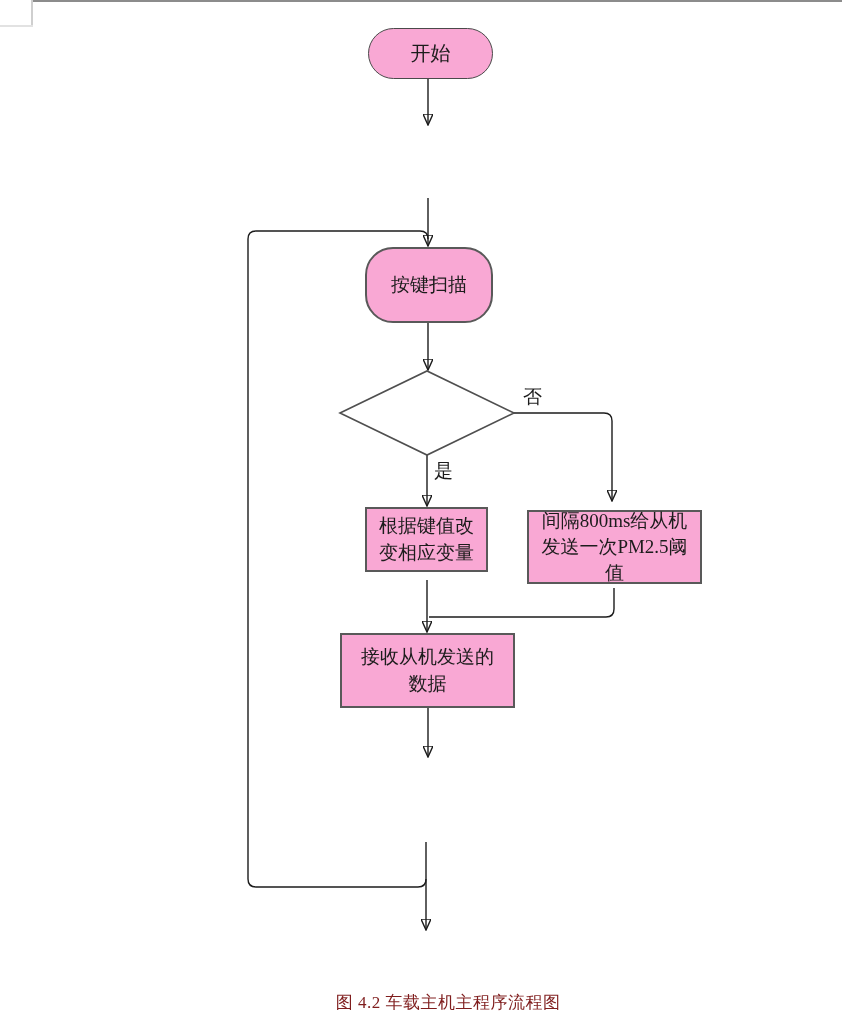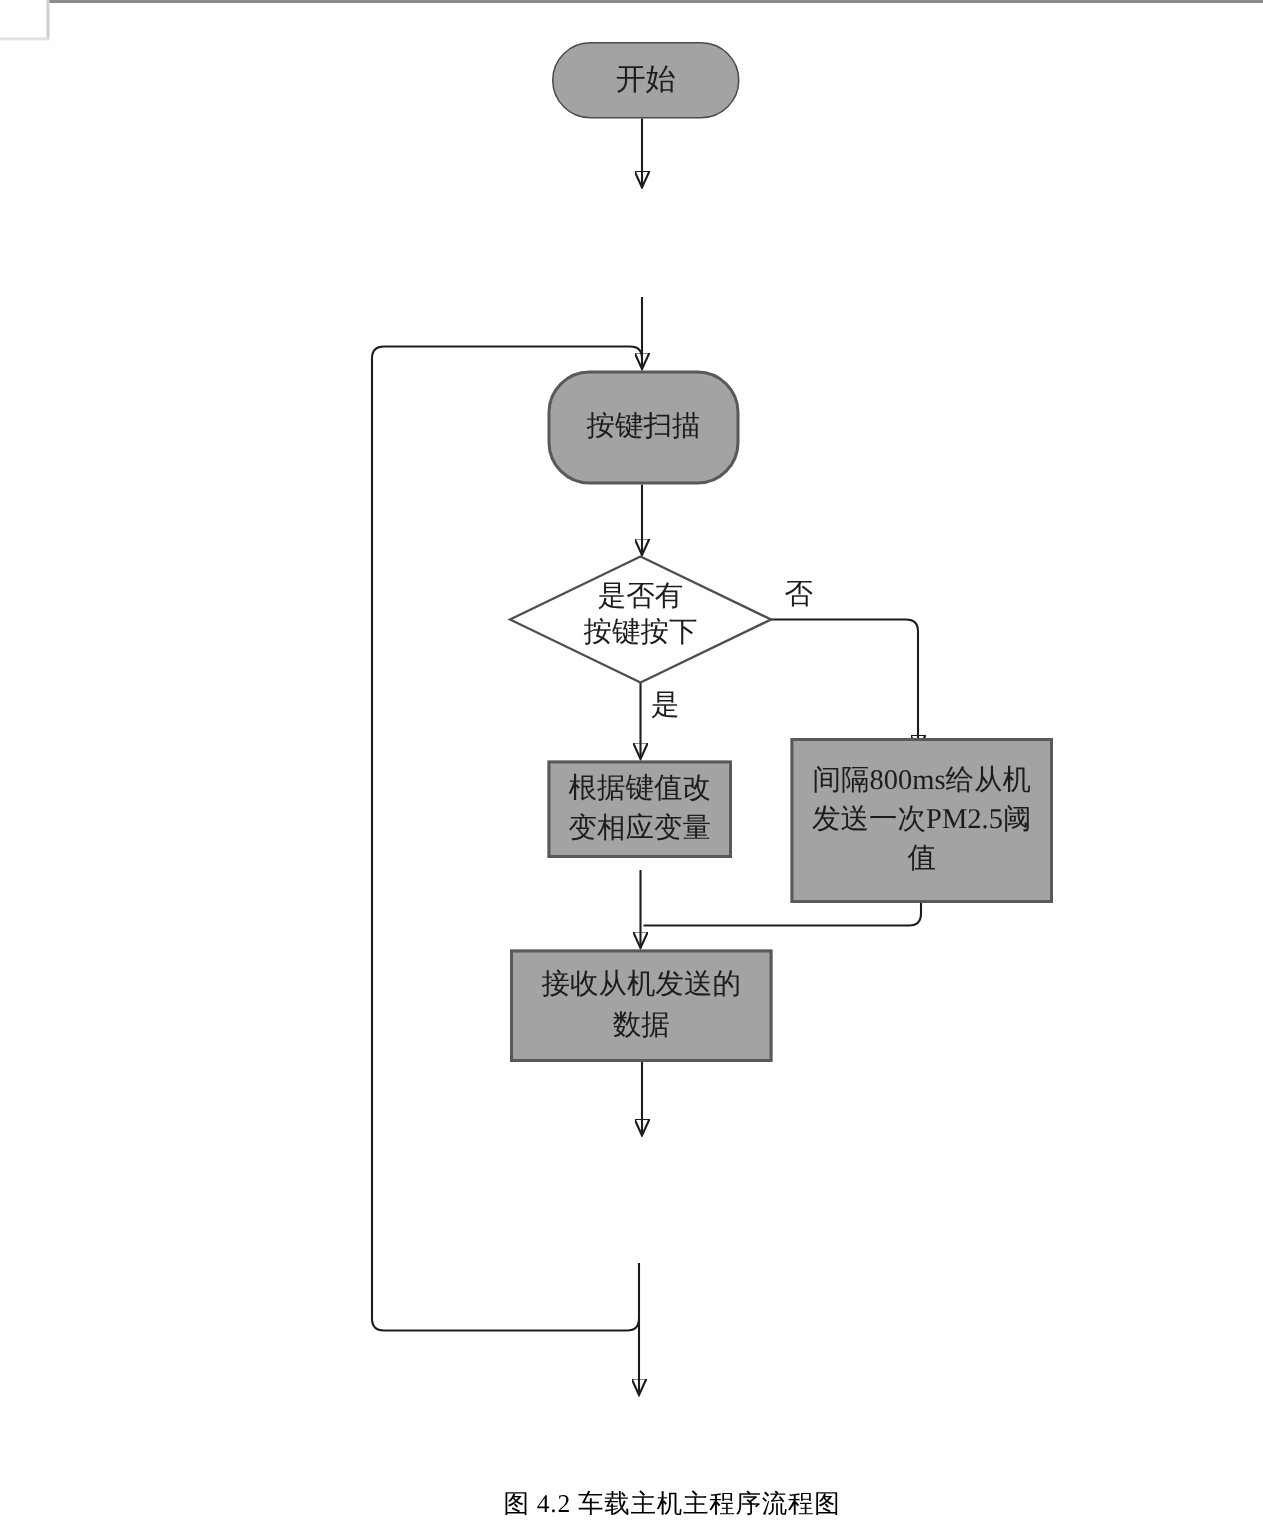--- a/index.html
+++ b/index.html
@@ -24,21 +24,21 @@
   .node {
     position: absolute;
     z-index: 2;
     display: flex;
     align-items: center;
     justify-content: center;
     text-align: center;
     white-space: pre-line;
     font-size: 19px;
     line-height: 1.38;
-    background: #a3a3a3;
+    background: #f9a8d4;
     box-sizing: border-box;
   }
   .process    { border: 2px solid #595959; }
   .terminator { border: 1.5px solid #4a4a4a; font-size: 20px; }
   .diamond-label {
     position: absolute;
     z-index: 2;
     text-align: center;
     white-space: pre-line;
     font-size: 19px;
@@ -52,21 +52,21 @@
     line-height: 1;
   }
   .caption {
     position: absolute;
     z-index: 2;
     left: 0; top: 991px; width: 842px;
     text-align: center;
     text-indent: 54px;
     font-size: 17px;
     letter-spacing: 0.5px;
-    color: #000000;
+    color: #7f1d1d;
     white-space: nowrap;
   }
 </style>
 </head>
 <body>
 
 <div class="canvas">
 
   <div class="page-top-line"></div>
   <div class="page-corner-v"></div>
@@ -91,31 +91,29 @@
     <path d="M426,879 Q426,887 418,887 H256 Q248,887 248,879 V239 Q248,231 256,231 H420 Q428,231 428,239"></path>
 
     <polygon class="diamond" points="340,413 427,371 514,413 427,455"></polygon>
   </svg>
 
   <div class="node terminator" style="left:368px; top:28px; width:125px; height:51px; border-radius:26px;">开始</div>
 
 
   <div class="node process" style="left:365px; top:247px; width:128px; height:76px;border-radius:28px;">按键扫描</div>
 
-  <div class="diamond-label" style="left:340px; top:386px; width:174px;">是否有
-按键按下</div>
 
   <div class="edge-label" style="left:434px; top:461px;">是</div>
 
   <div class="edge-label" style="left:523px; top:387px;">否</div>
 
   <div class="node process" style="left:365px; top:507px; width:123px; height:65px;">根据键值改
 变相应变量</div>
 
-  <div class="node process" style="left:527px; top:492px; width:175px; height:110px;">间隔800ms给从机
+  <div class="node process" style="left:527px; top:510px; width:175px; height:74px;">间隔800ms给从机
 发送一次PM2.5阈
 值</div>
 
   <div class="node process" style="left:340px; top:633px; width:175px; height:75px;">接收从机发送的
 数据</div>
 
 
 
   <div class="caption">图 4.2 车载主机主程序流程图</div>
 

